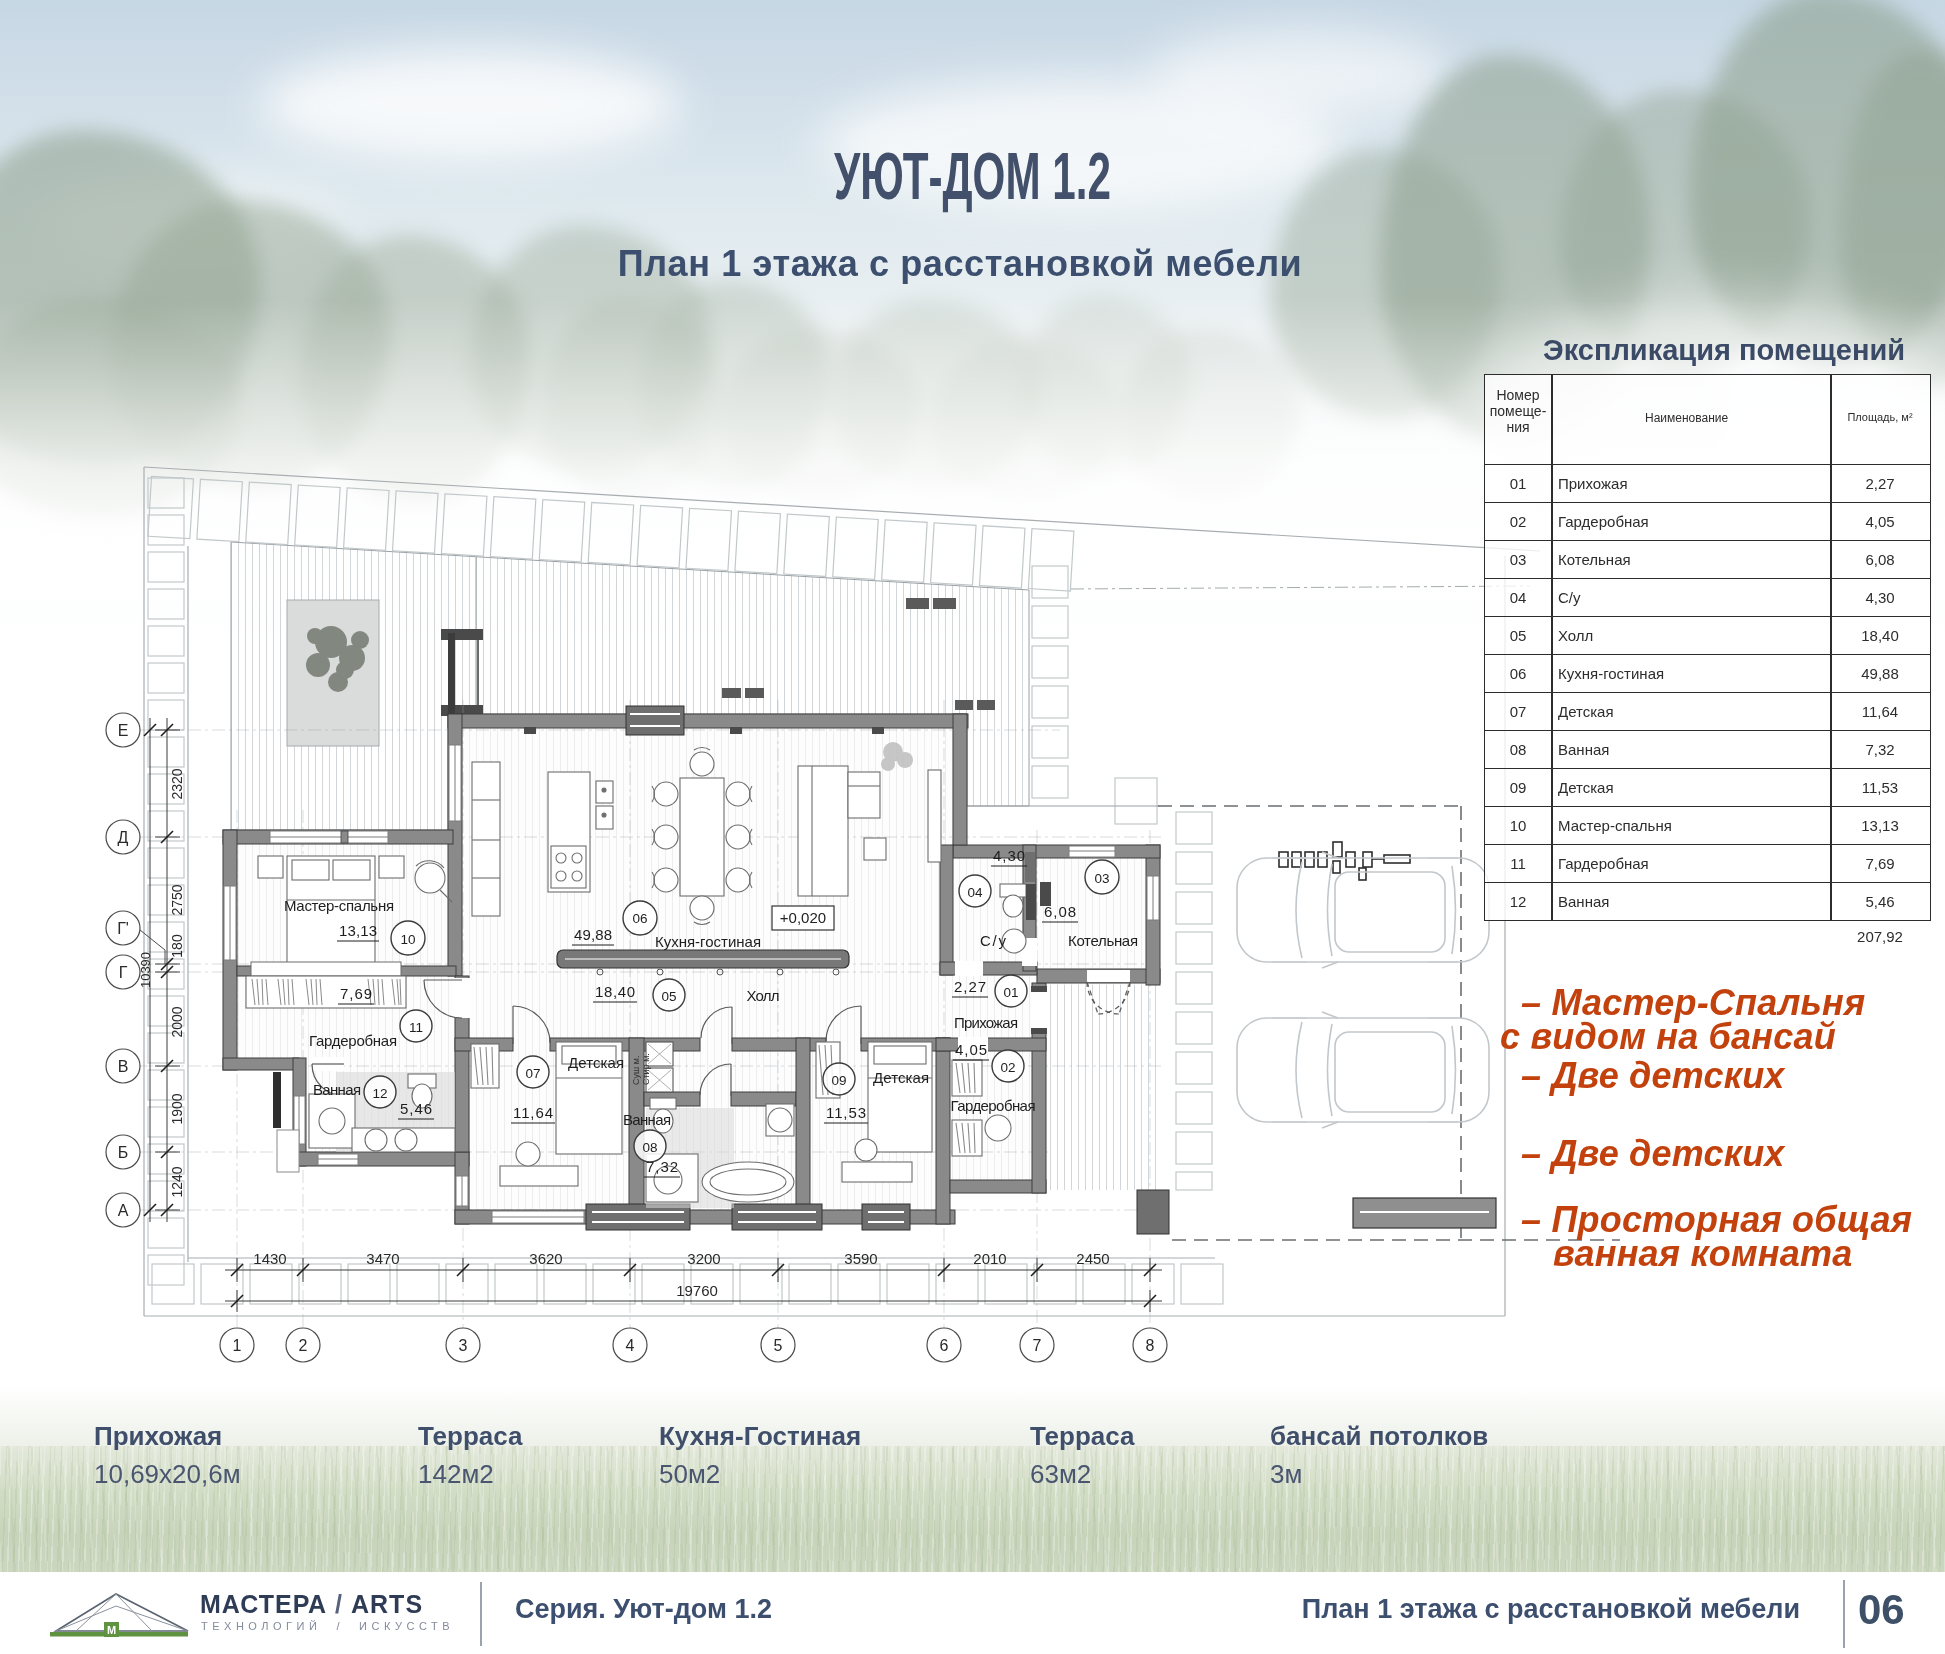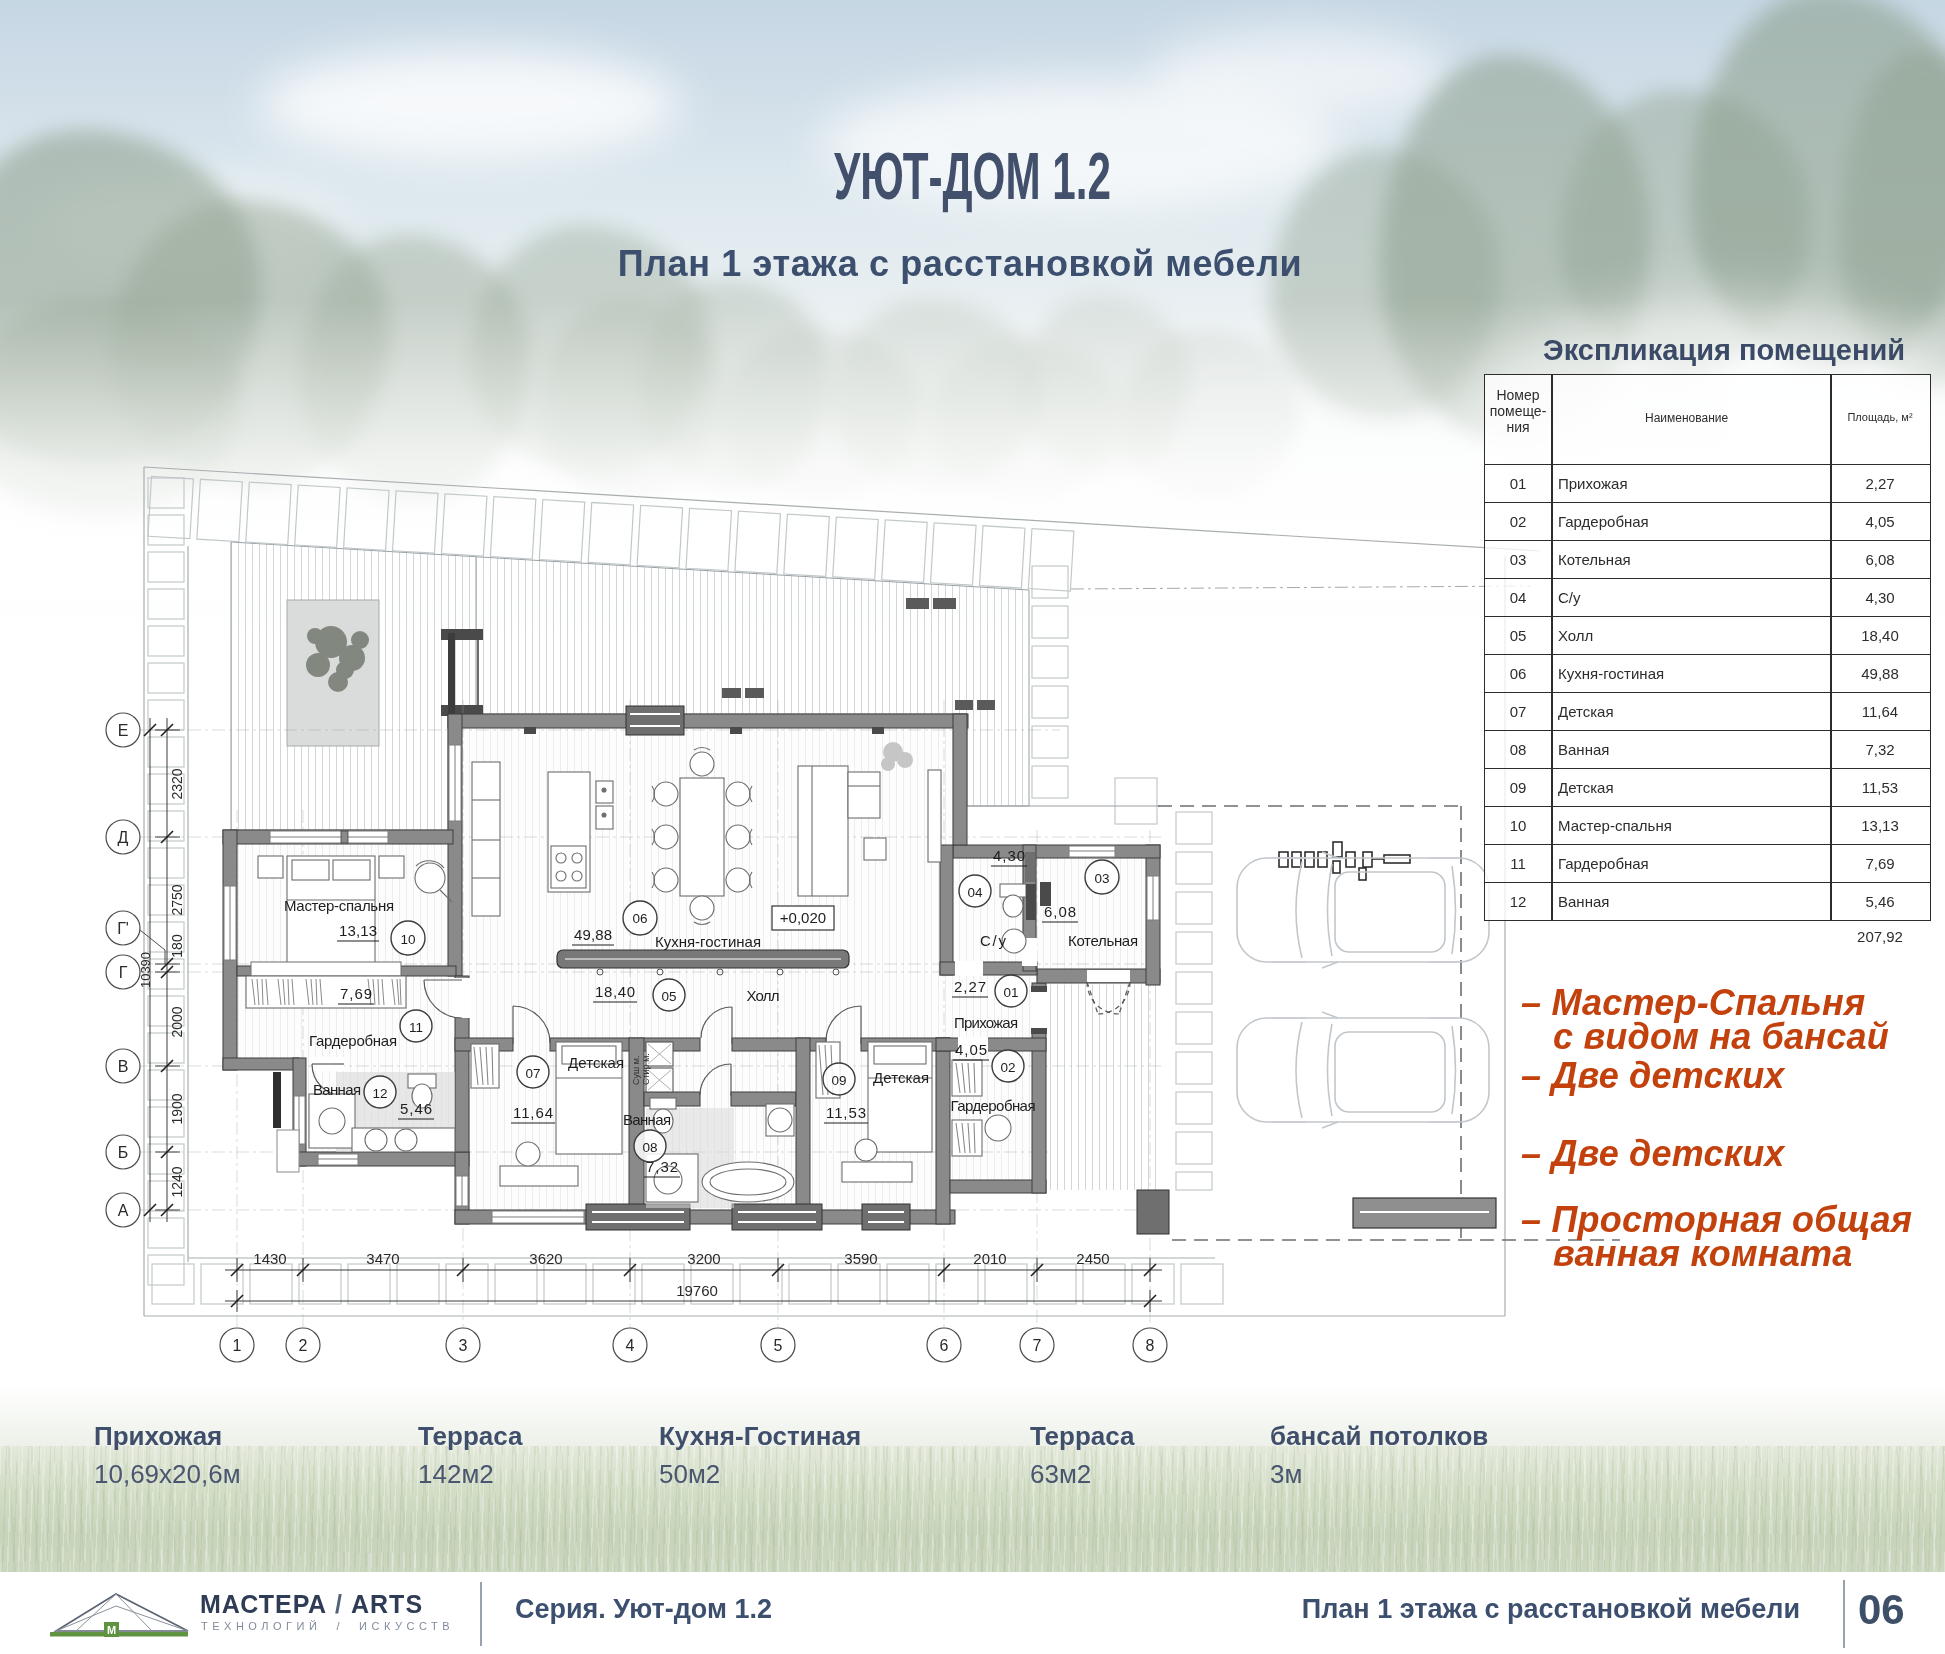--- a/index.html
+++ b/index.html
@@ -997,21 +997,21 @@
   <div class="num" style="top:480px">11</div>
     <div class="nam" style="top:480px">Гардеробная</div>
     <div class="sq" style="top:480px">7,69</div>
   <div class="num" style="top:518px">12</div>
     <div class="nam" style="top:518px">Ванная</div>
     <div class="sq" style="top:518px">5,46</div>
 </div>
 <div id="total" class="abs">207,92</div>
 
 <div class="abs bullet" style="left:1521px;top:982px">– Мастер-Спальня</div>
-<div class="abs bullet" style="left:1553px;top:1016px">с видом на бансай</div>
+<div class="abs bullet" style="left:1500px;top:1016px">с видом на бансай</div>
 <div class="abs bullet" style="left:1521px;top:1055px">– Две детских</div>
 <div class="abs bullet" style="left:1521px;top:1133px">– Две детских</div>
 <div class="abs bullet" style="left:1521px;top:1199px">– Просторная общая</div>
 <div class="abs bullet" style="left:1553px;top:1233px">ванная комната</div>
 
 <div class="abs statlab" style="left:94px;top:1421px">Прихожая</div>
 <div class="abs statval" style="left:94px;top:1459px">10,69x20,6м</div>
 <div class="abs statlab" style="left:418px;top:1421px">Терраса</div>
 <div class="abs statval" style="left:418px;top:1459px">142м2</div>
 <div class="abs statlab" style="left:659px;top:1421px">Кухня-Гостиная</div>

